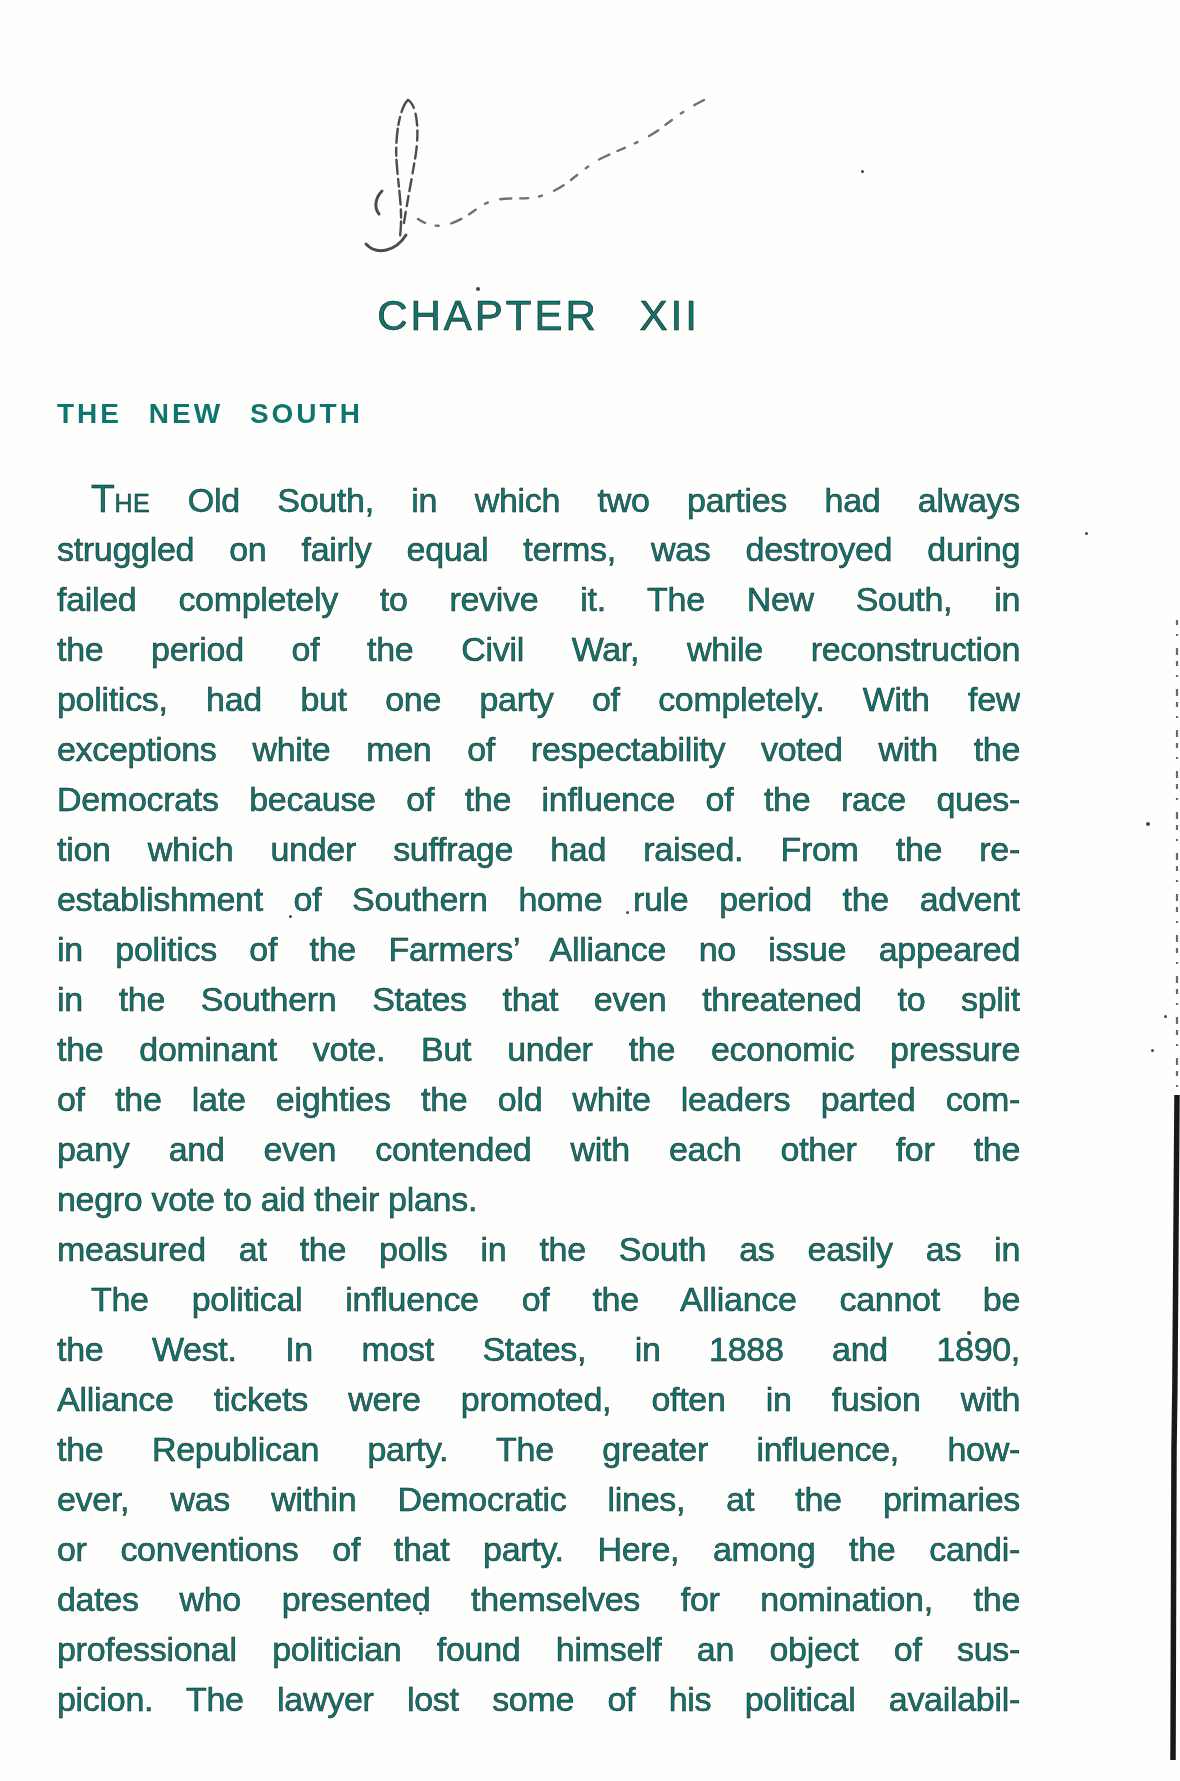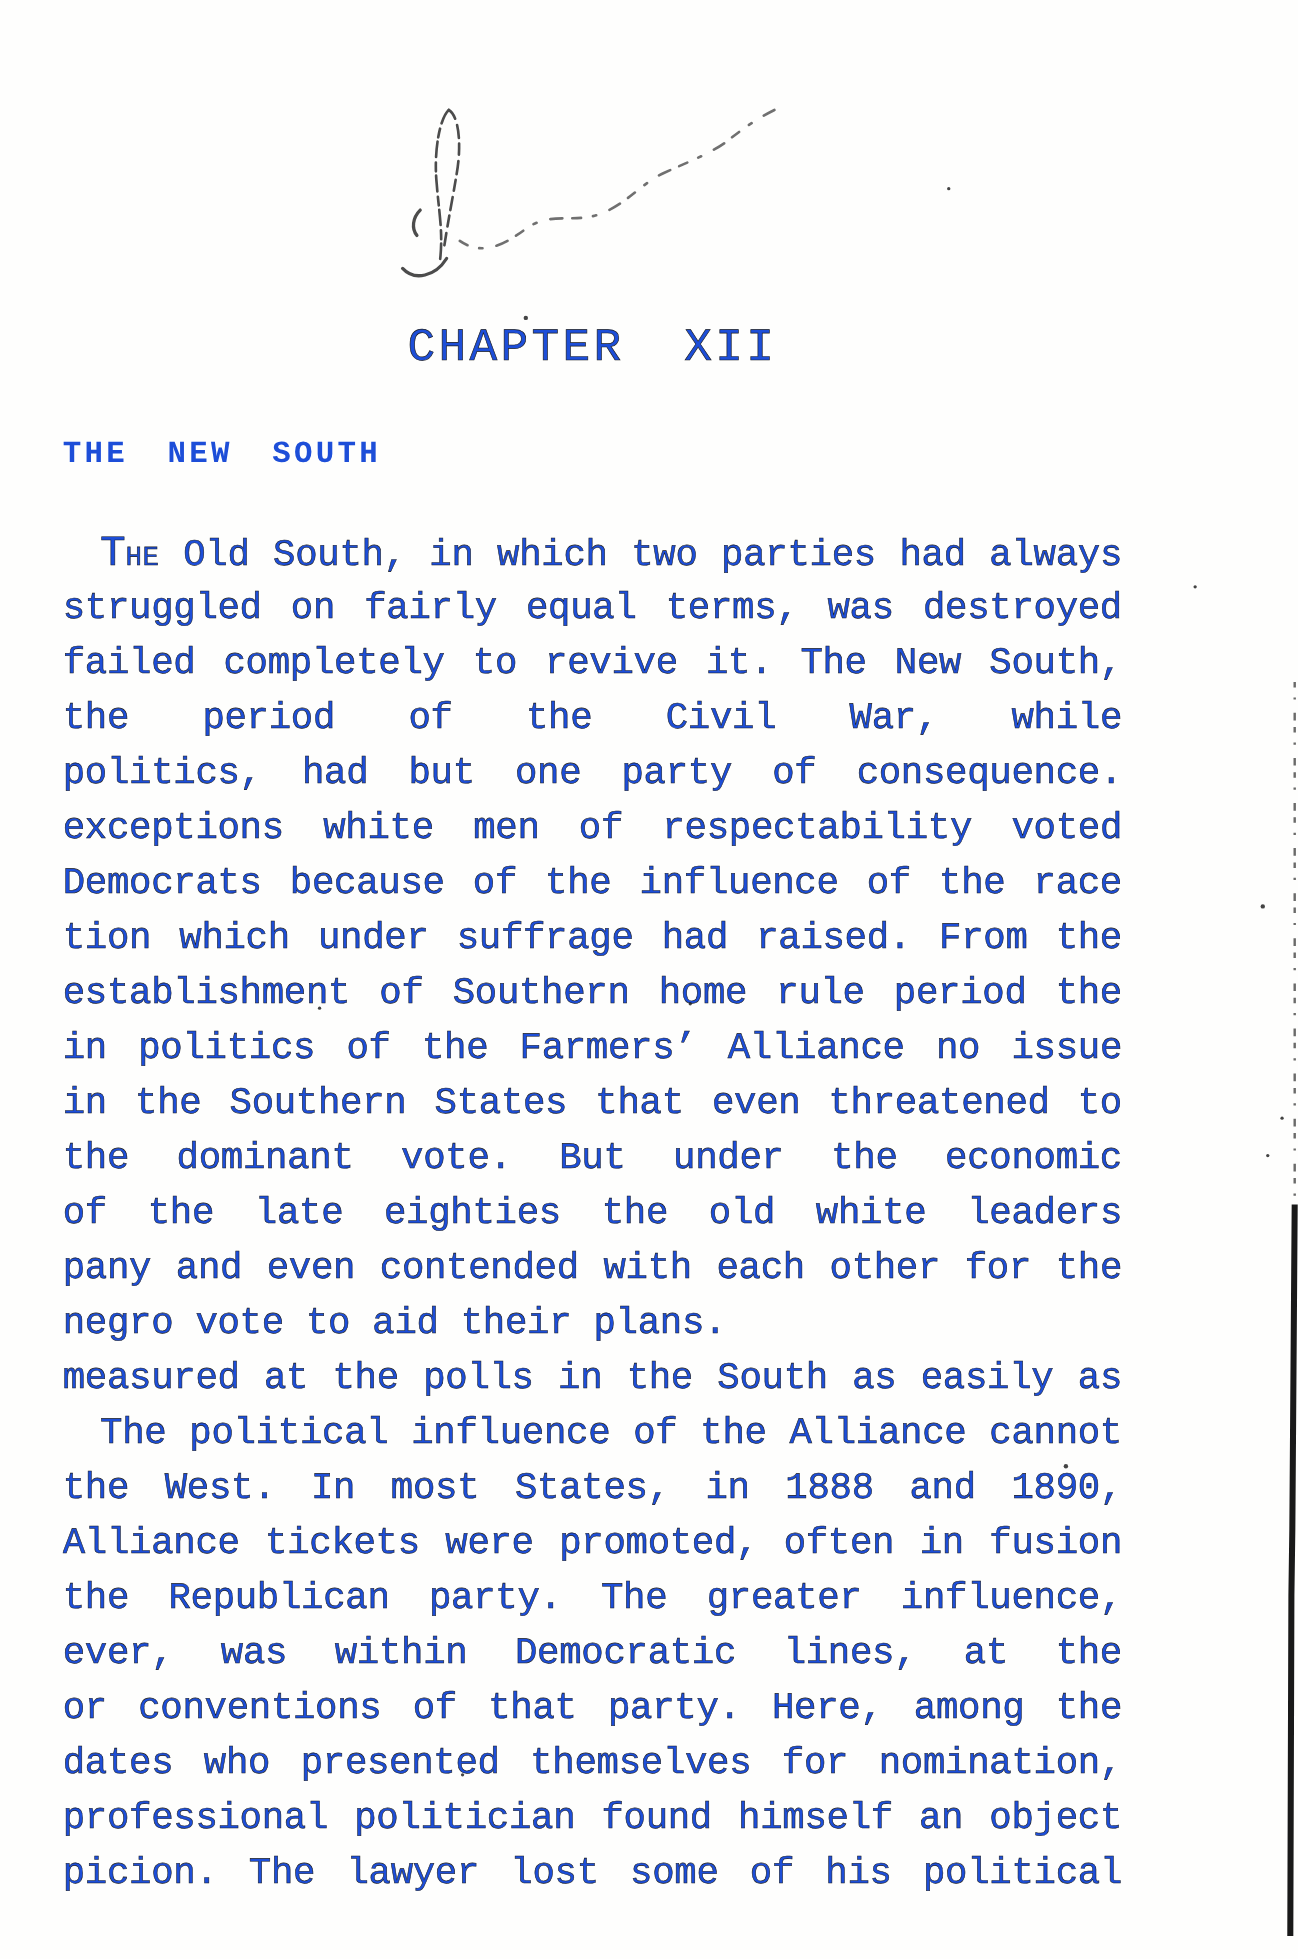--- a/index.html
+++ b/index.html
@@ -1,22 +1,22 @@
 <!DOCTYPE html>
 <html><head>
 <meta charset="utf-8">
 <style>
   html,body{margin:0;padding:0;}
   .page{
     position:relative;
     width:1180px;height:1781px;
     background:#fefefd;
     overflow:hidden;
-    font-family:Liberation Mono, monospace;
-    color:#1d4ed8;
+    font-family:Liberation Sans, sans-serif;
+    color:#0f766e;
   }
   
   .chapter-title{
     position:absolute;top:292px;left:57px;width:963px;
     margin:0;text-align:center;
     font-size:42px;font-weight:500;
     letter-spacing:3px;word-spacing:26px;
     -webkit-text-stroke:0.6px #1b1b1b;
   }
   .section-title{
@@ -26,21 +26,21 @@
     letter-spacing:3px;word-spacing:16px;
   }
   
   .body-text{
     position:absolute;top:474px;left:57px;width:963px;
     font-size:34px;
     letter-spacing:-0.3px;
     -webkit-text-stroke:0.5px #1b1b1b;
   }
   .ln{
-    height:50px;line-height:60px;
+    height:50px;line-height:50px;
     text-align:justify;text-align-last:justify;
     overflow:hidden;white-space:normal;
   }
   .ln.indent{padding-left:34px;}
   .ln.flush-left{text-align-last:left;}
   .lead-initial{font-size:39px;}
   .lead-smallcaps{font-size:25px;letter-spacing:0.5px;}
   
   .handwriting{position:absolute;left:330px;top:45px;}
   .edge-line{position:absolute;left:1164px;top:620px;}
@@ -60,21 +60,21 @@
   </svg>
 
   <h1 class="chapter-title">CHAPTER XII</h1>
   <h2 class="section-title">THE NEW SOUTH</h2>
 
   <div class="body-text">
     <div class="ln indent"><span class="lead-initial">T</span><span class="lead-smallcaps">HE</span><span> Old South, in which two parties had always</span></div>
     <div class="ln">struggled on fairly equal terms, was destroyed during</div>
     <div class="ln">failed completely to revive it. The New South, in</div>
     <div class="ln">the period of the Civil War, while reconstruction</div>
-    <div class="ln">politics, had but one party of consequence. Here few</div>
+    <div class="ln">politics, had but one party of completely. With few</div>
     <div class="ln">exceptions white men of respectability voted with the</div>
     <div class="ln">Democrats because of the influence of the race ques-</div>
     <div class="ln">tion which under suffrage had raised. From the re-</div>
     <div class="ln">establishment of Southern home rule period the advent</div>
     <div class="ln">in politics of the Farmers’ Alliance no issue appeared</div>
     <div class="ln">in the Southern States that even threatened to split</div>
     <div class="ln">the dominant vote. But under the economic pressure</div>
     <div class="ln">of the late eighties the old white leaders parted com-</div>
     <div class="ln">pany and even contended with each other for the</div>
     <div class="ln flush-left">negro vote to aid their plans.</div>

